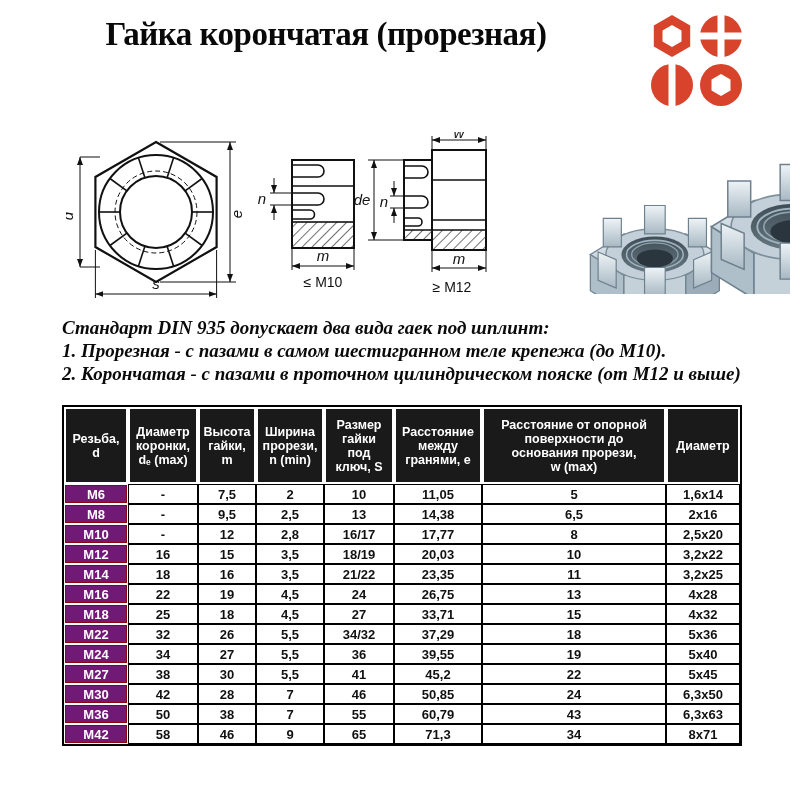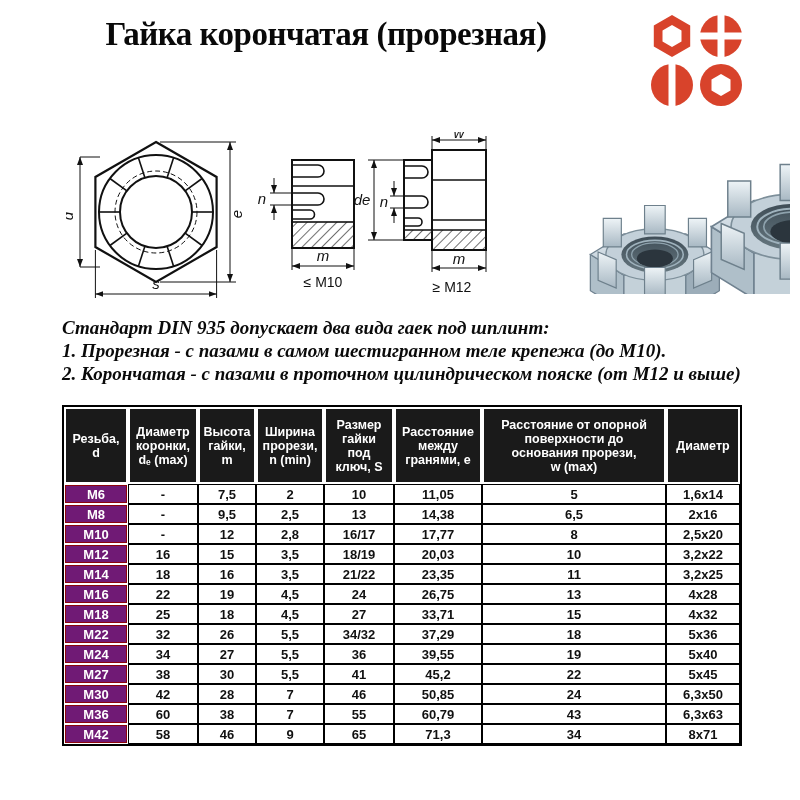--- a/index.html
+++ b/index.html
@@ -252,15 +252,15 @@
   <div class="tr"><div class="cell mcell">M8</div><div class="cell">-</div><div class="cell">9,5</div><div class="cell">2,5</div><div class="cell">13</div><div class="cell">14,38</div><div class="cell">6,5</div><div class="cell">2x16</div></div>
   <div class="tr"><div class="cell mcell">M10</div><div class="cell">-</div><div class="cell">12</div><div class="cell">2,8</div><div class="cell">16/17</div><div class="cell">17,77</div><div class="cell">8</div><div class="cell">2,5x20</div></div>
   <div class="tr"><div class="cell mcell">M12</div><div class="cell">16</div><div class="cell">15</div><div class="cell">3,5</div><div class="cell">18/19</div><div class="cell">20,03</div><div class="cell">10</div><div class="cell">3,2x22</div></div>
   <div class="tr"><div class="cell mcell">M14</div><div class="cell">18</div><div class="cell">16</div><div class="cell">3,5</div><div class="cell">21/22</div><div class="cell">23,35</div><div class="cell">11</div><div class="cell">3,2x25</div></div>
   <div class="tr"><div class="cell mcell">M16</div><div class="cell">22</div><div class="cell">19</div><div class="cell">4,5</div><div class="cell">24</div><div class="cell">26,75</div><div class="cell">13</div><div class="cell">4x28</div></div>
   <div class="tr"><div class="cell mcell">M18</div><div class="cell">25</div><div class="cell">18</div><div class="cell">4,5</div><div class="cell">27</div><div class="cell">33,71</div><div class="cell">15</div><div class="cell">4x32</div></div>
   <div class="tr"><div class="cell mcell">M22</div><div class="cell">32</div><div class="cell">26</div><div class="cell">5,5</div><div class="cell">34/32</div><div class="cell">37,29</div><div class="cell">18</div><div class="cell">5x36</div></div>
   <div class="tr"><div class="cell mcell">M24</div><div class="cell">34</div><div class="cell">27</div><div class="cell">5,5</div><div class="cell">36</div><div class="cell">39,55</div><div class="cell">19</div><div class="cell">5x40</div></div>
   <div class="tr"><div class="cell mcell">M27</div><div class="cell">38</div><div class="cell">30</div><div class="cell">5,5</div><div class="cell">41</div><div class="cell">45,2</div><div class="cell">22</div><div class="cell">5x45</div></div>
   <div class="tr"><div class="cell mcell">M30</div><div class="cell">42</div><div class="cell">28</div><div class="cell">7</div><div class="cell">46</div><div class="cell">50,85</div><div class="cell">24</div><div class="cell">6,3x50</div></div>
-  <div class="tr"><div class="cell mcell">M36</div><div class="cell">60</div><div class="cell">38</div><div class="cell">7</div><div class="cell">55</div><div class="cell">60,79</div><div class="cell">43</div><div class="cell">6,3x63</div></div>
+  <div class="tr"><div class="cell mcell">M36</div><div class="cell">50</div><div class="cell">38</div><div class="cell">7</div><div class="cell">55</div><div class="cell">60,79</div><div class="cell">43</div><div class="cell">6,3x63</div></div>
   <div class="tr"><div class="cell mcell">M42</div><div class="cell">58</div><div class="cell">46</div><div class="cell">9</div><div class="cell">65</div><div class="cell">71,3</div><div class="cell">34</div><div class="cell">8x71</div></div>
 </div>
 
 </body></html>

